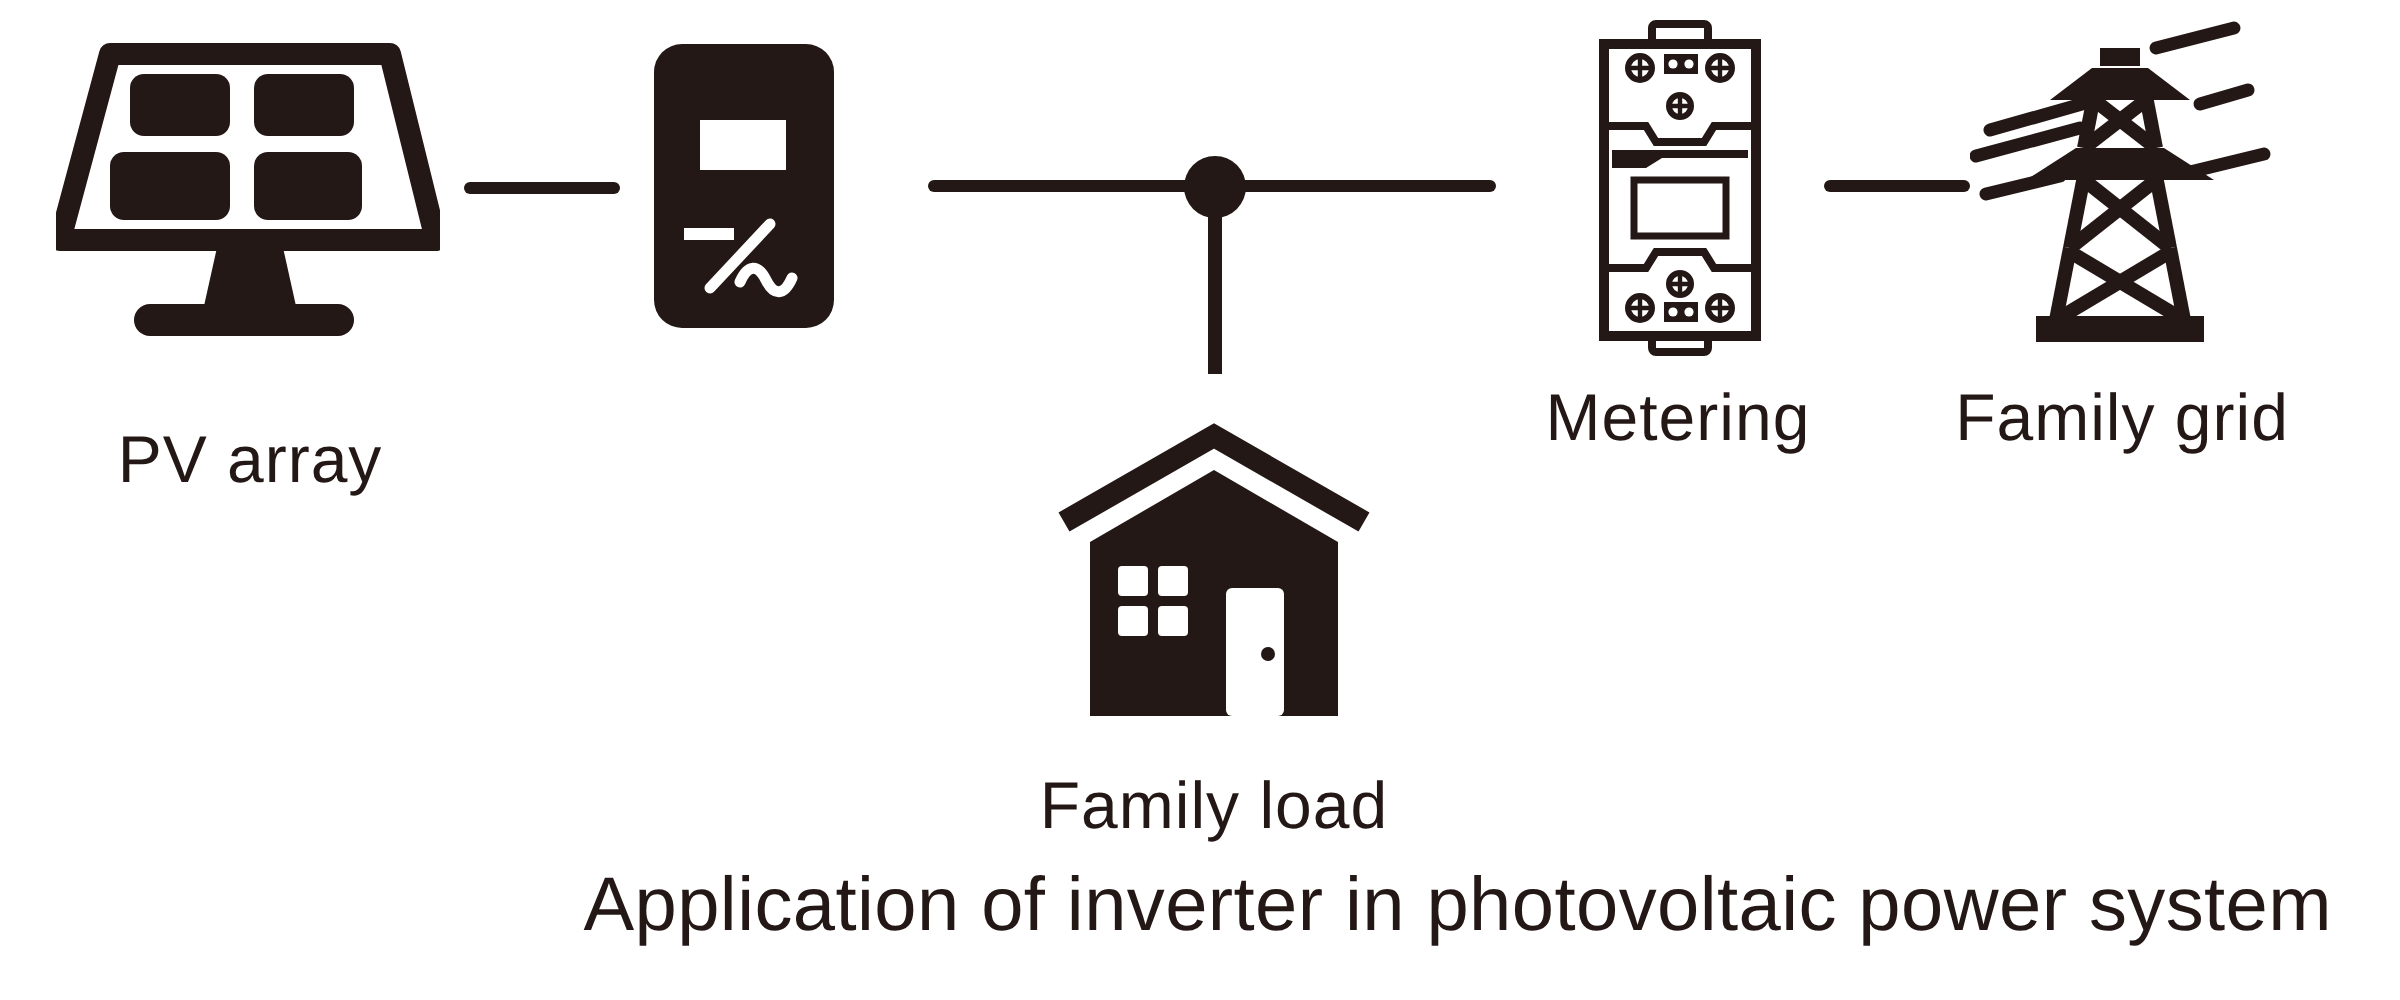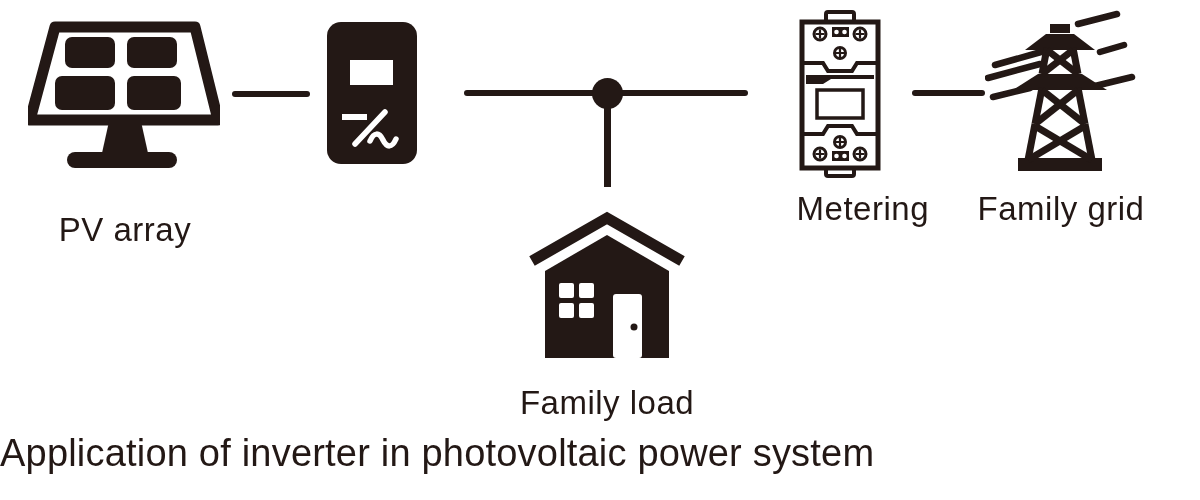--- a/index.html
+++ b/index.html
@@ -18,21 +18,21 @@
   }
   .wire {
     position: absolute; background: var(--ink); border-radius: 3px;
   }
   .junction-dot {
     position: absolute; width: 31px; height: 31px; border-radius: 50%;
     background: var(--ink);
   }
   .caption {
     position: absolute; left: 0; top: 432px; width: 1166px;
-    text-align: left; color: var(--ink); font-size: 38px;
+    text-align: right; color: var(--ink); font-size: 38px;
     letter-spacing: 0.2px; font-family: "Liberation Sans", sans-serif;
   }
 </style>
 </head>
 <body>
 
 <div class="canvas">
 
   <div class="abs icon" style="left:28px; top:10px;">
     <svg width="192" height="158" viewBox="0 0 192 158" fill="none">
@@ -120,21 +120,21 @@
           <path d="M20.5,146 h9 M25,141.5 v9" stroke-width="2.2"></path>
         <circle cx="65" cy="146" r="6"></circle>
           <path d="M60.5,146 h9 M65,141.5 v9" stroke-width="2.2"></path>
       </g>
 
       <rect x="37" y="143" width="17" height="10" fill="currentColor" stroke="none"></rect>
       <circle cx="41.5" cy="148" r="2.3" fill="#ffffff" stroke="none"></circle>
       <circle cx="49.5" cy="148" r="2.3" fill="#ffffff" stroke="none"></circle>
     </svg>
   </div>
-  <div class="node-label" style="left:749px; top:190px; width:180px;text-align:right;">Metering</div>
+  <div class="node-label" style="left:749px; top:190px; width:180px;">Metering</div>
 
   <div class="wire" style="left:912px; top:90px; width:73px; height:6px;"></div>
 
   <div class="abs icon" style="left:985px; top:8px;">
     <svg width="160" height="168" viewBox="0 0 160 168" fill="none">
       <g stroke="currentColor" stroke-width="6.5" stroke-linecap="round">
 
         <line x1="10" y1="57" x2="56" y2="44"></line>
         <line x1="3" y1="70" x2="55" y2="56"></line>
         <line x1="8" y1="89" x2="45" y2="80"></line>

